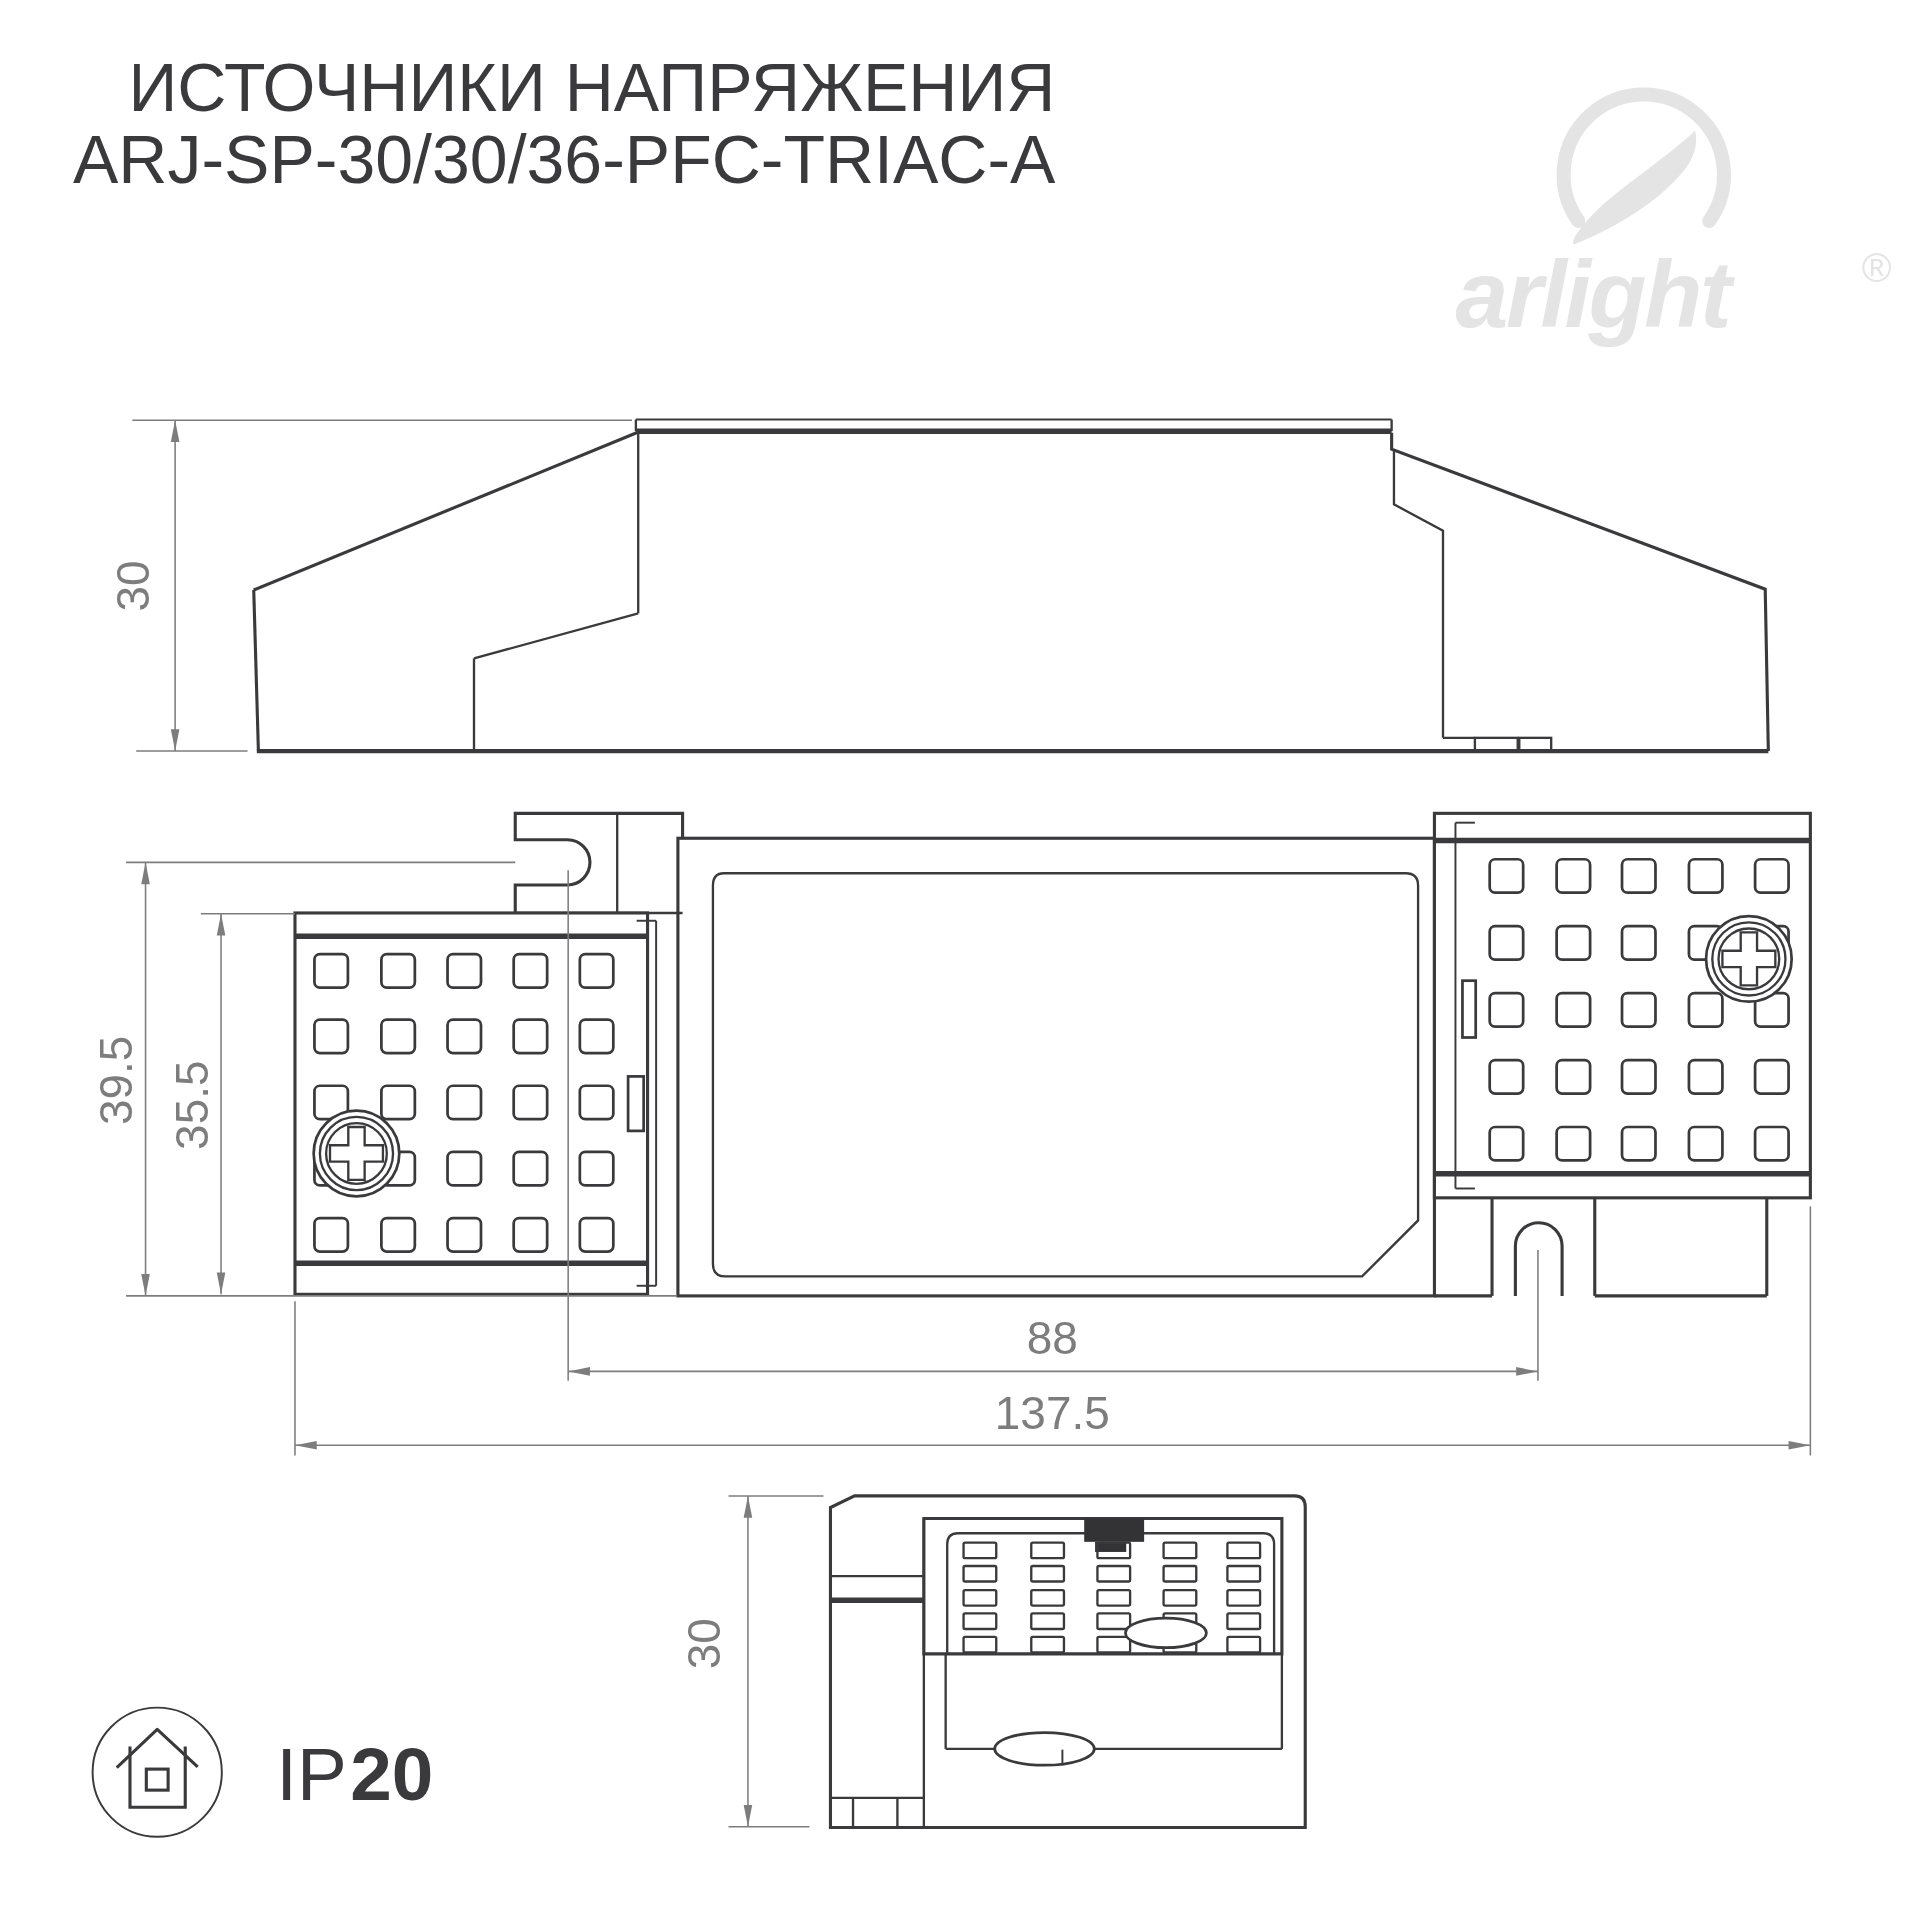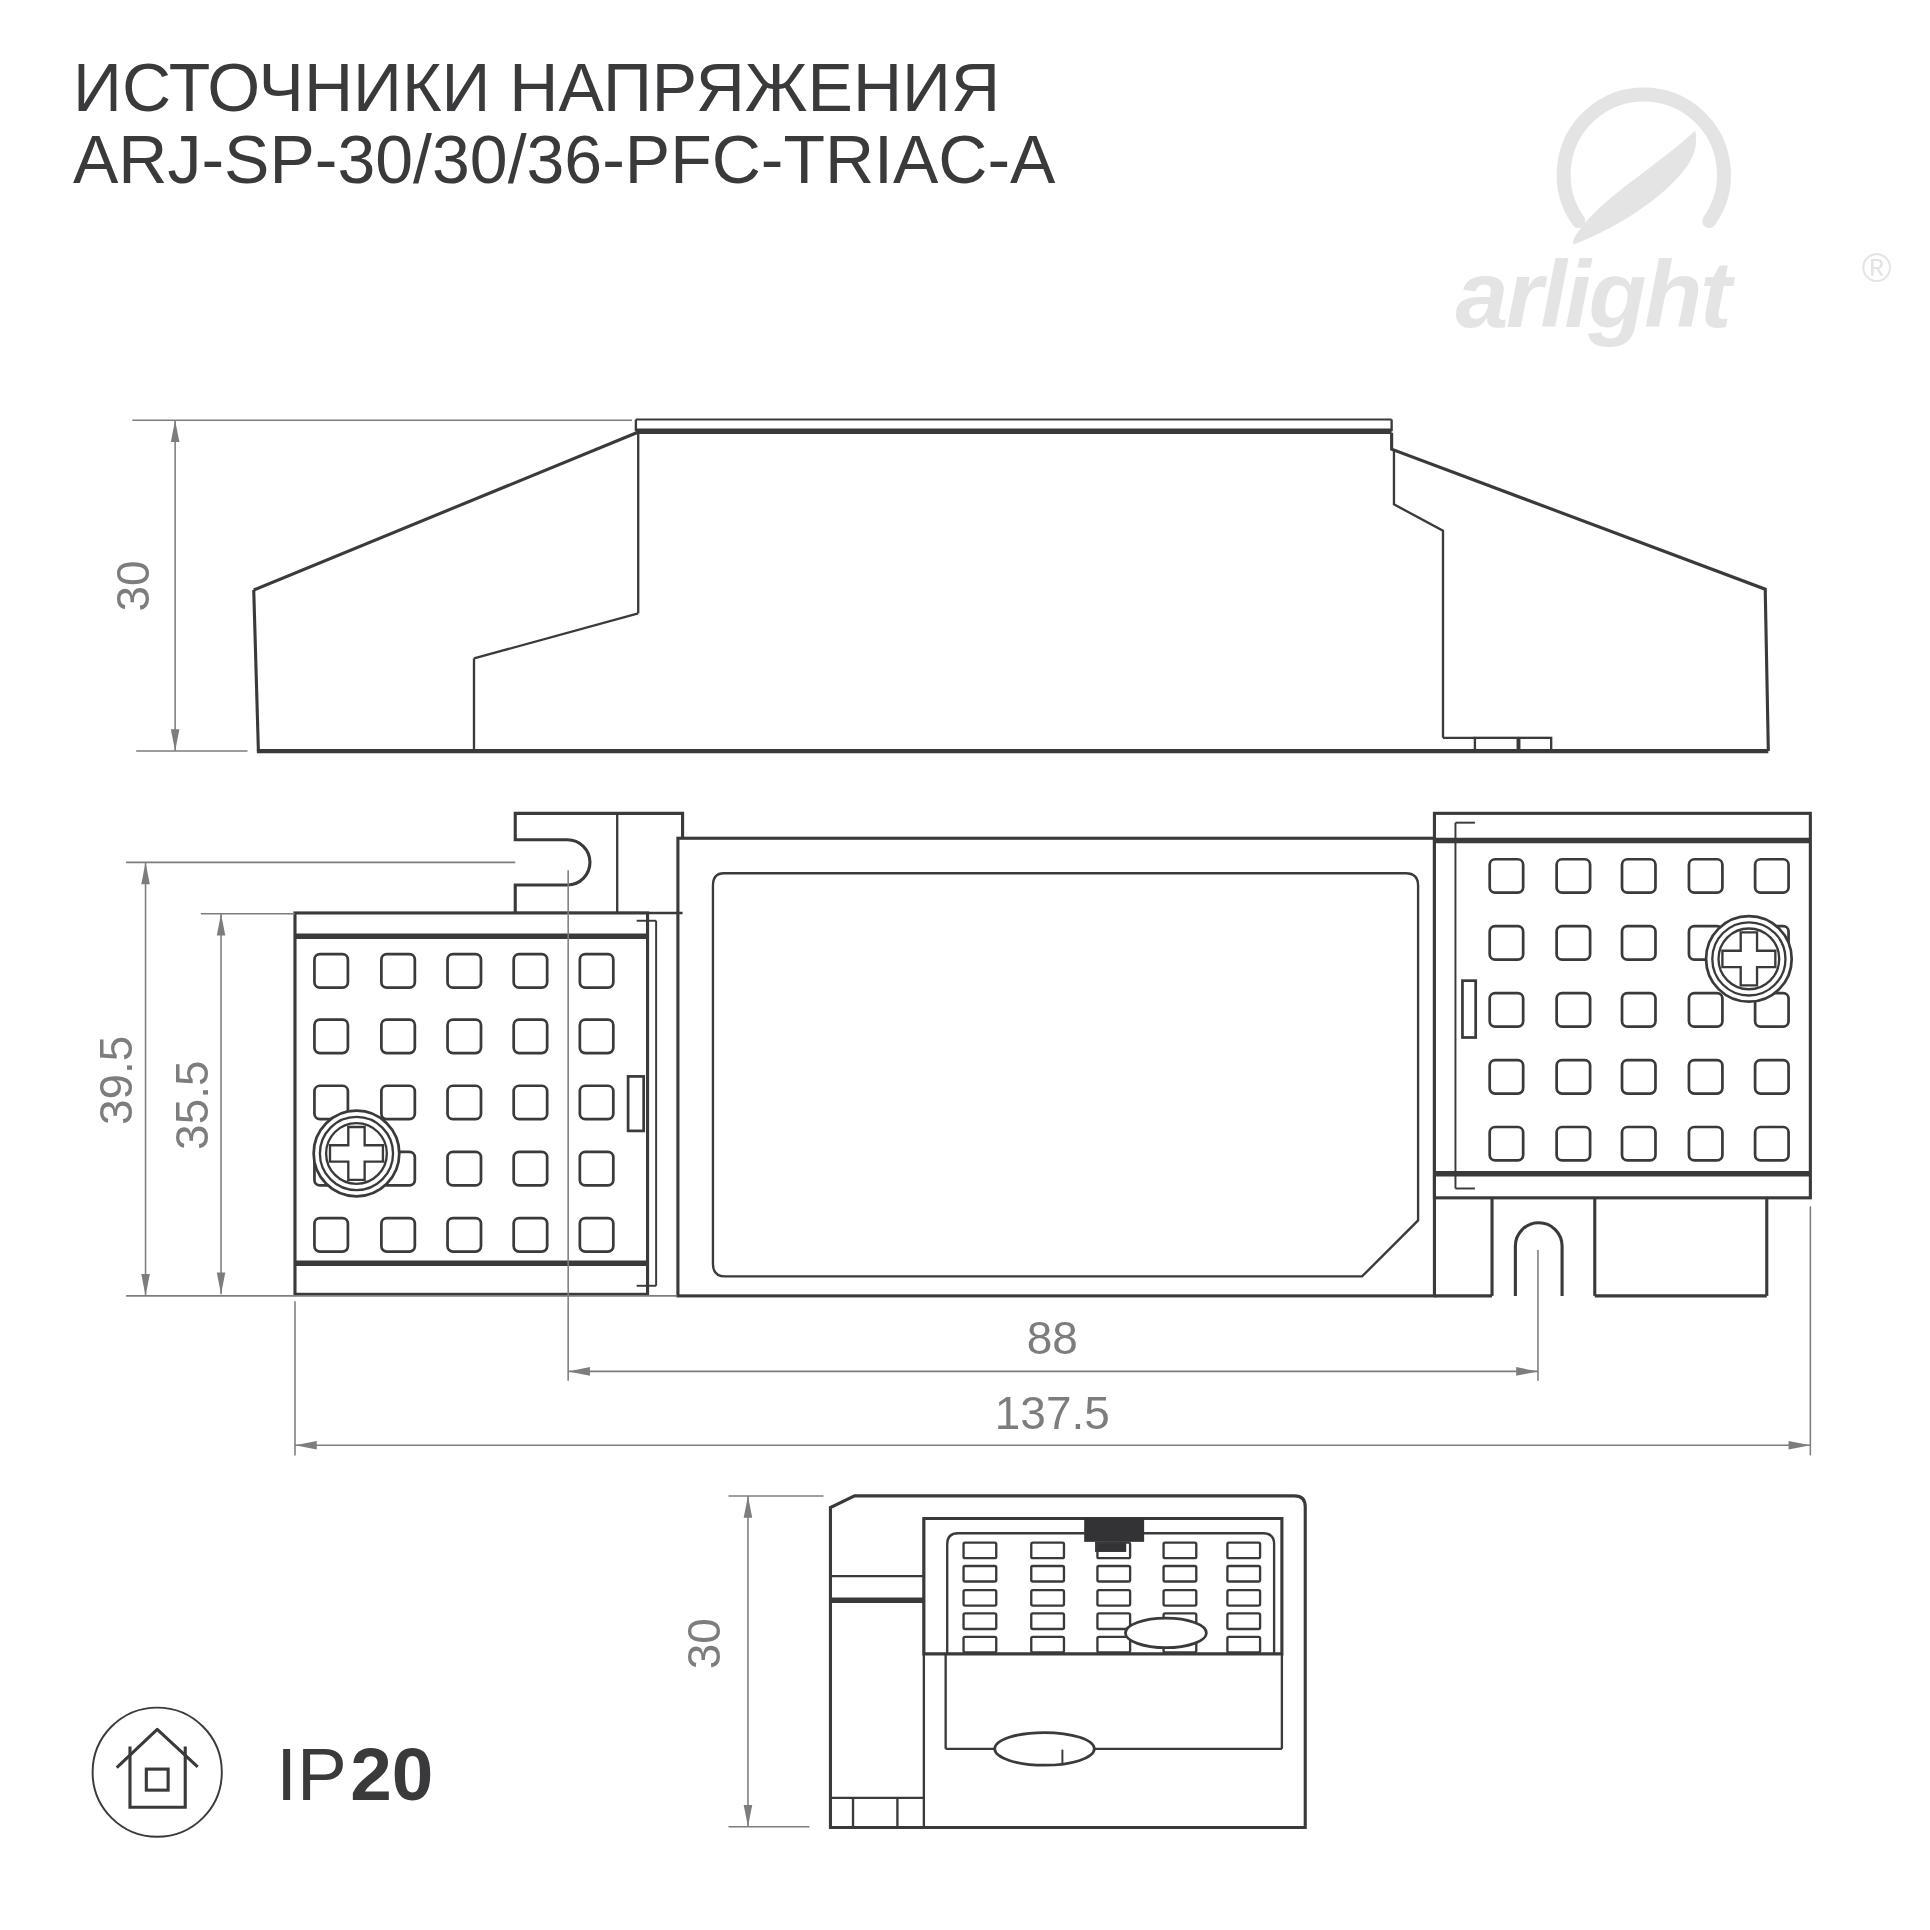--- a/index.html
+++ b/index.html
@@ -6,21 +6,21 @@
     --line:#3a3a3c;
     --dimension:#7d7d7d;
     --logo:#e4e4e4;
     --black-fill:#333336;
     --background:#ffffff;
   }
   html,body{margin:0;padding:0;background:var(--background);}
   #page{position:relative;width:1931px;height:1931px;background:var(--background);overflow:hidden;
         font-family:"Liberation Sans", sans-serif;}
   #title{position:absolute;left:73px;top:51px;color:var(--line);
-         font-size:68px;line-height:72px;font-weight:400;letter-spacing:0px;white-space:nowrap;}
+         font-size:68px;line-height:72px;font-weight:400;letter-spacing:0px;white-space:nowrap;text-align:right;}
   #drawing{position:absolute;left:0;top:0;width:1931px;height:1931px;}
   .ln   {stroke:var(--line);fill:none;stroke-width:4;}
   .ln2  {stroke:var(--line);fill:none;stroke-width:3;}
   .ln3  {stroke:var(--line);fill:none;stroke-width:2.5;}
   .lnT  {stroke:var(--line);fill:none;stroke-width:7;}
   .lnW  {stroke:var(--line);fill:#ffffff;stroke-width:4;}
   .sq   {stroke:var(--line);fill:none;stroke-width:3.5;}
   .scrw {stroke:var(--line);fill:#ffffff;stroke-width:3.5;}
   .dim  {stroke:var(--dimension);fill:none;stroke-width:2;}
   .dimf {fill:var(--dimension);stroke:none;}

